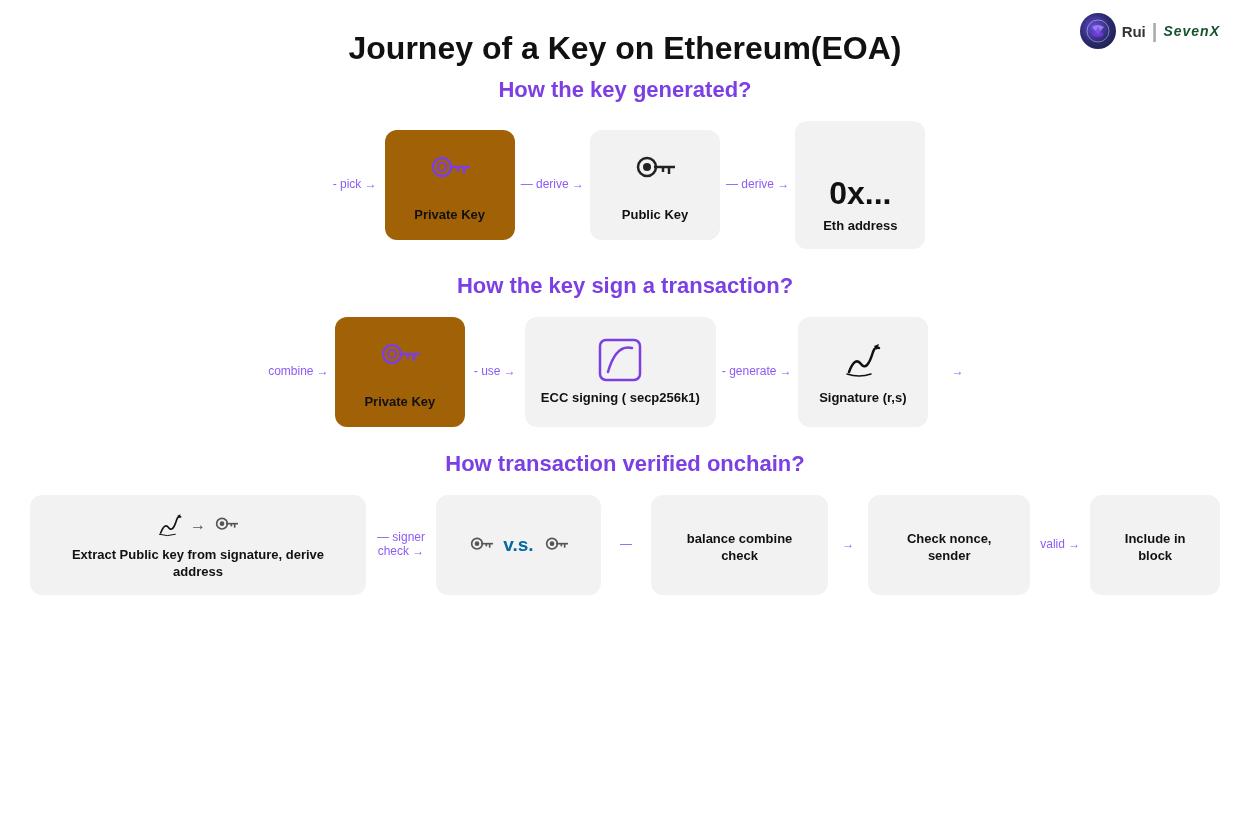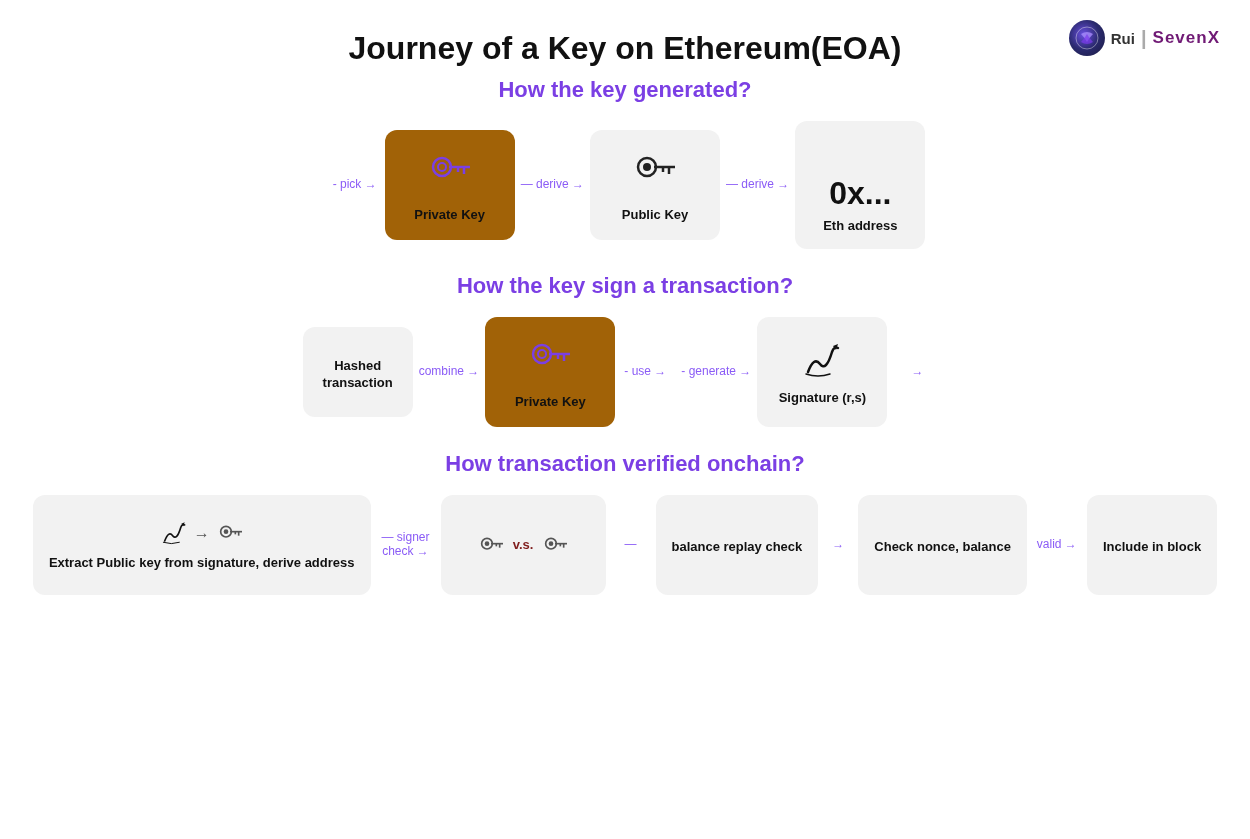--- a/index.html
+++ b/index.html
@@ -13,41 +13,42 @@
     .page-title {
       text-align: center;
       font-size: 32px;
       font-weight: 800;
       color: #111;
       margin-bottom: 10px;
       padding-top: 10px;
     }
     .logo-area {
       position: absolute;
-      top: 20px;
+      top: 13px;
       right: 30px;
       display: flex;
       align-items: center;
       gap: 6px;
       font-size: 15px;
       font-weight: 600;
       color: #333;
     }
     .logo-icon {
       width: 36px;
       height: 36px;
       border-radius: 50%;
       background: radial-gradient(circle at 40% 40%, #6a4fe0, #2a2a6e, #1a1a3e);
       display: flex; align-items: center; justify-content: center;
       color: white; font-size: 10px;
     }
     .logo-sevenx {
       font-weight: 900;
-      font-size: 17px;
-      color: #701a75;
+      font-style: italic;
+      font-size: 14px;
+      color: #14532d;
       letter-spacing: 1px;
     }
     .separator { color: #aaa; font-size: 20px; }
 
     .section {
       margin-bottom: 18px;
     }
     .section-title {
       text-align: center;
       font-size: 22px;
@@ -170,43 +171,48 @@
       <span style="font-size:32px; font-weight:900; color:#111;margin-top:40px;">0x...</span>
       <span class="box-label">Eth address</span>
     </div>
   </div>
 </div>
 
 <div class="section" style="margin-top: 24px;">
   <div class="section-title">How the key sign a transaction?</div>
   <div class="flow-row">
 
-    <div class="box" style="min-width:110px;">
-      <span class="box-label">Hashed<br>transaction</span>
-    </div>
 
     <div class="arrow-container">
       <span class="arrow-text">combine →</span>
     </div>
 
     <div class="box purple" style="min-width:130px; min-height:110px;">
       <svg class="icon-lg" viewBox="0 0 56 56">
         <circle cx="20" cy="22" r="9" fill="none" stroke="#7b3fe4" stroke-width="2.5"></circle>
         <line x1="27" y1="22" x2="48" y2="22" stroke="#7b3fe4" stroke-width="2.5"></line>
         <line x1="42" y1="22" x2="42" y2="29" stroke="#7b3fe4" stroke-width="2.5"></line>
         <line x1="36" y1="22" x2="36" y2="27" stroke="#7b3fe4" stroke-width="2.5"></line>
         <circle cx="20" cy="22" r="4" fill="none" stroke="#7b3fe4" stroke-width="2"></circle>
       </svg>
       <span class="box-label">Private Key</span>
     </div>
 
     <div class="arrow-container">
       <span class="arrow-text">- use →</span>
     </div>
 
+    <div class="box" style="min-width:130px; min-height:110px;">
+      <svg class="icon-svg" viewBox="0 0 48 48">
+        <rect x="4" y="4" width="40" height="40" rx="6" fill="none" stroke="#7b3fe4" stroke-width="2.5"></rect>
+        <path d="M12 36 Q20 8 36 12" stroke="#7b3fe4" stroke-width="2.5" fill="none" stroke-linecap="round"></path>
+      </svg>
+      <span class="box-label">ECC signing
+( secp256k1)</span>
+    </div>
 
     <div class="arrow-container">
       <span class="arrow-text">- generate →</span>
     </div>
 
     <div class="box" style="min-width:130px; min-height:110px;">
       <svg class="icon-svg" viewBox="0 0 48 48">
         <path d="M10 36 Q16 20 22 28 Q28 36 34 16 Q36 10 40 12" stroke="#111" stroke-width="2.5" fill="none" stroke-linecap="round"></path>
         <path d="M8 38 Q20 42 32 38" stroke="#111" stroke-width="1.5" fill="none" stroke-linecap="round"></path>
         <path d="M35 10 L40 8 L38 14Z" fill="#111"></path>
@@ -252,48 +258,48 @@
 
     <div class="box" style="min-width:165px; min-height:100px;">
       <div style="display:flex; align-items:center; gap:6px;">
         <svg width="32" height="32" viewBox="0 0 48 48">
           <circle cx="18" cy="22" r="8" fill="none" stroke="#555" stroke-width="2.5"></circle>
           <line x1="24" y1="22" x2="42" y2="22" stroke="#555" stroke-width="2.5"></line>
           <line x1="37" y1="22" x2="37" y2="28" stroke="#555" stroke-width="2.5"></line>
           <line x1="32" y1="22" x2="32" y2="26" stroke="#555" stroke-width="2.5"></line>
           <circle cx="18" cy="22" r="3.5" fill="#555"></circle>
         </svg>
-        <span style="font-size:13px; color:#7f1d1d; font-weight:600;">v.s.</span>
+        <span style="font-size:19px; color:#0369a1; font-weight:600;">v.s.</span>
         <svg width="32" height="32" viewBox="0 0 48 48">
           <circle cx="18" cy="22" r="8" fill="none" stroke="#555" stroke-width="2.5"></circle>
           <line x1="24" y1="22" x2="42" y2="22" stroke="#555" stroke-width="2.5"></line>
           <line x1="37" y1="22" x2="37" y2="28" stroke="#555" stroke-width="2.5"></line>
           <line x1="32" y1="22" x2="32" y2="26" stroke="#555" stroke-width="2.5"></line>
           <circle cx="18" cy="22" r="3.5" fill="#555"></circle>
         </svg>
       </div>
     </div>
 
     <div class="arrow-container" style="min-width:50px;">
       <span class="arrow-text">—</span>
     </div>
 
     <div class="box" style="min-width:110px; min-height:100px;">
       <span class="box-label">balance
-replay
+combine
 check</span>
     </div>
 
     <div class="arrow-container" style="min-width:40px;">
       <span class="arrow-text">→</span>
     </div>
 
     <div class="box" style="min-width:130px; min-height:100px;">
       <span class="box-label">Check nonce,
-balance</span>
+sender</span>
     </div>
 
     <div class="arrow-container" style="min-width:60px;">
       <span class="arrow-text">valid →</span>
     </div>
 
     <div class="box" style="min-width:120px; min-height:100px;">
       <span class="box-label">Include in block</span>
     </div>
   </div>

